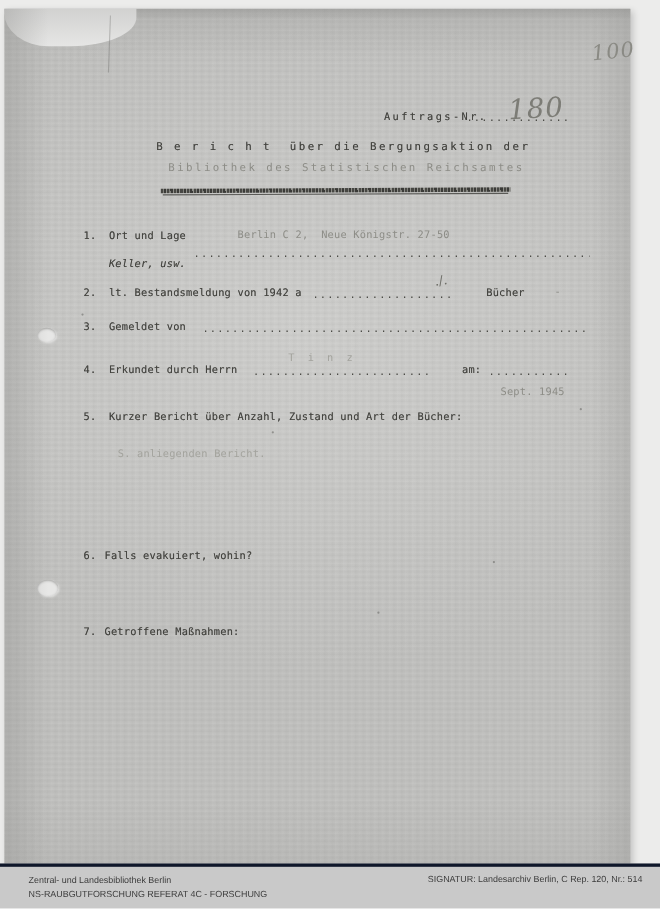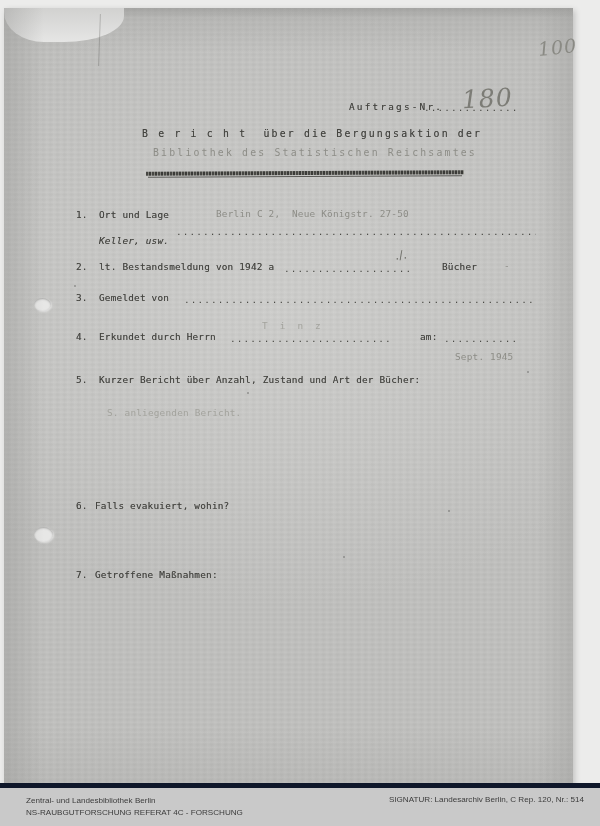--- a/index.html
+++ b/index.html
@@ -167,21 +167,21 @@
     border-radius: 50%;
     background: rgba(90,90,85,.5);
   }
 
   
   #footer {
     position: absolute;
     left: 0; bottom: 0;
     width: 600px; height: 38px;
     background: #c9c9c9;
-    border-top: 5px solid #0f172a;
+    border-top: 3px solid #0f172a;
   }
   #footer-left {
     position: absolute;
     left: 26px; top: 7px;
     font-size: 8.1px;
     line-height: 11.5px;
     color: #3c3c3c;
     white-space: pre-line;
   }
   #footer-right {

